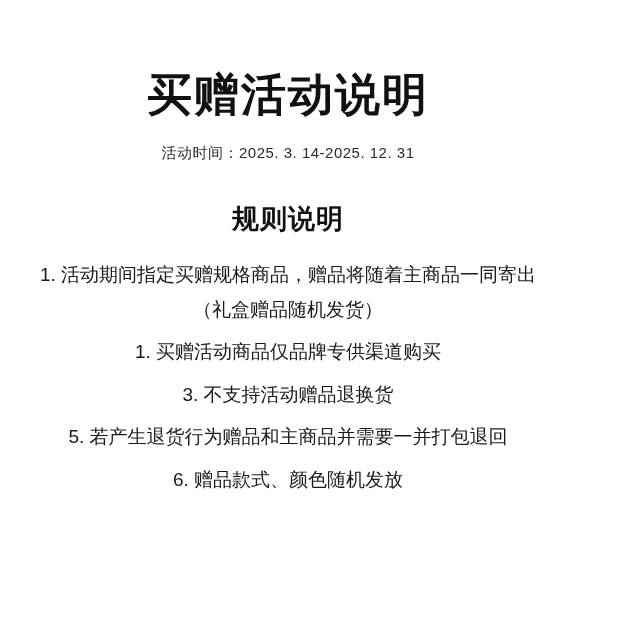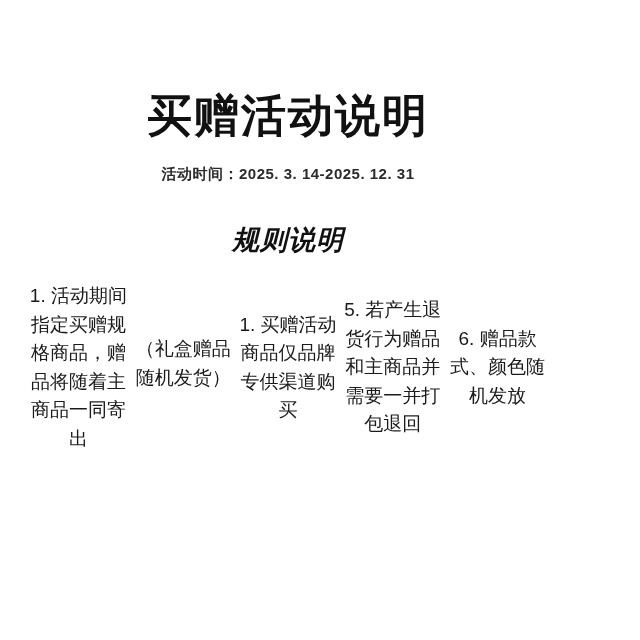--- a/index.html
+++ b/index.html
@@ -11,58 +11,58 @@
     height: 640px;
     background: #ffffff;
     font-family: "Liberation Sans", "DejaVu Sans", sans-serif;
     color: #1a1a1a;
     overflow: hidden;
   }
   .page {
     width: 576px;
     height: 640px;
     box-sizing: border-box;
-    padding: 63px 26px 0 26px;
+    padding: 42px 26px 0 26px;
     display: flex;
     flex-direction: column;
     align-items: center;
   }
   .main-title {
     font-size: 45px;
     font-weight: 700;
     letter-spacing: 2px;
     line-height: 1.2;
     text-align: center;
     margin: 26px 0 0 0;
     color: #111111;
   }
   .subtitle {
     font-size: 15px;
-    font-weight: 700;
+    font-weight: 400;
     text-align: center;
     margin: 22px 0 0 0;
     color: #2b2b2b;
     letter-spacing: 0.5px;
   }
   .section-title {
     font-size: 27px;
     font-weight: 700;
     text-align: center;
     margin: 38px 0 0 0;
     color: #111111;
     letter-spacing: 1px;
-    font-style: italic;
   }
   .rules {
     margin: 24px 0 0 0;
     padding: 0;
     list-style: none;
     width: 100%;
     display: flex;
-    align-items: center;
+    flex-direction: column;
+    align-items: flex-end;
   }
   .rule-line {
     font-size: 19px;
     line-height: 1.5;
     text-align: center;
     color: #1a1a1a;
     margin: 0 0 14px 0;
     width: 100%;
   }
   .rule-line.cont {
@@ -77,17 +77,18 @@
   <h1 class="main-title">买赠活动说明</h1>
 
   <div class="subtitle">活动时间：2025. 3. 14-2025. 12. 31</div>
 
   <h2 class="section-title">规则说明</h2>
 
   <div class="rules">
     <div class="rule-line">1. 活动期间指定买赠规格商品，赠品将随着主商品一同寄出</div>
     <div class="rule-line cont">（礼盒赠品随机发货）</div>
     <div class="rule-line">1. 买赠活动商品仅品牌专供渠道购买</div>
+    <div class="rule-line">3. 不支持活动赠品退换货</div>
     <div class="rule-line">5. 若产生退货行为赠品和主商品并需要一并打包退回</div>
     <div class="rule-line">6. 赠品款式、颜色随机发放</div>
   </div>
 
 </div>
 
 </body></html>

